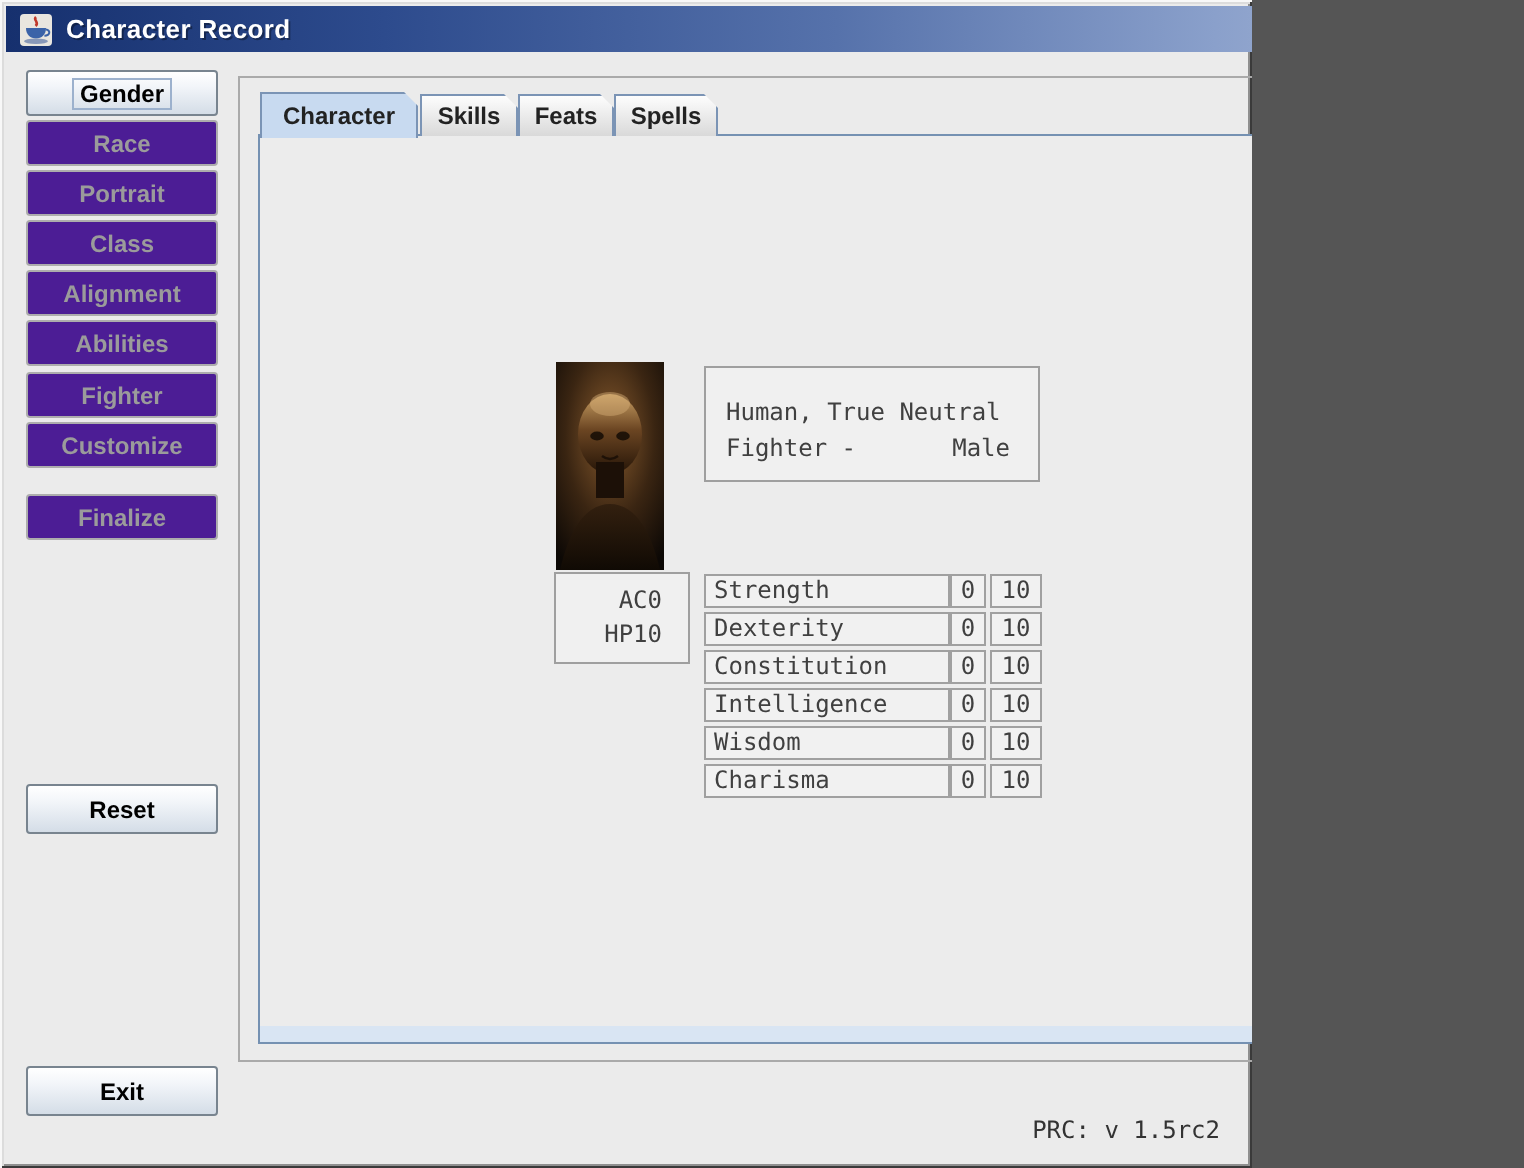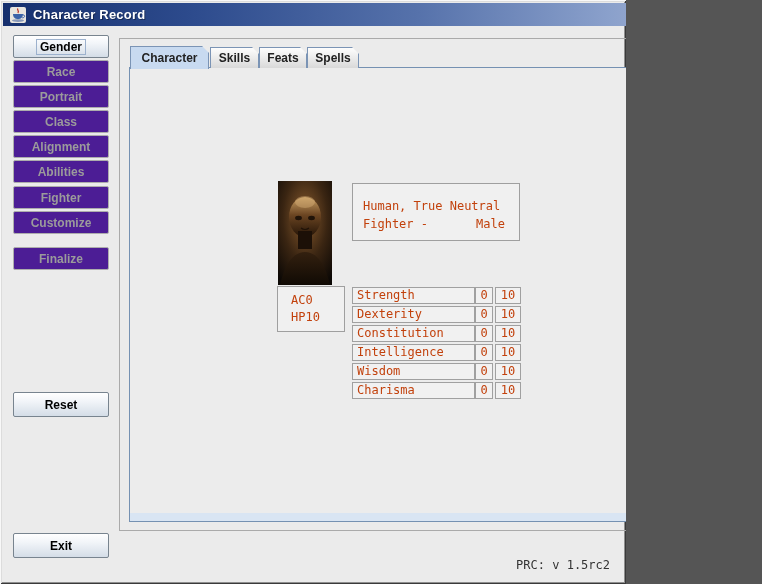--- a/index.html
+++ b/index.html
@@ -55,26 +55,26 @@
   .tab.selected{background:#c8daf0;z-index:5;}
   
   .content-panel{
     position:absolute;left:129px;top:67px;width:545px;height:453px;
     border:1px solid #7591b2;background:#ececec;
   }
   .strip-right{position:absolute;right:0;top:0;bottom:0;width:8px;background:#d9e5f3;}
   .strip-bottom{position:absolute;left:0;right:0;bottom:0;height:8px;background:#d9e5f3;}
   
   .portrait{position:absolute;left:278px;top:181px;width:54px;height:104px;}
-  .mono{font-family:"DejaVu Sans Mono", monospace;color:#c2410c;}
+  .mono{font-family:"DejaVu Sans Mono", monospace;color:#404040;}
   .achp-box{
     position:absolute;left:277px;top:286px;width:66px;height:40px;
     border:1px solid #9f9f9f;background:#f0f0f0;font-size:12px;padding-top:4px;
   }
-  .achp-row{display:flex;justify-content:flex-start;margin:1px 13px 0 13px;line-height:16px;}
+  .achp-row{display:flex;justify-content:flex-end;margin:1px 13px 0 13px;line-height:16px;}
   .info-box{
     position:absolute;left:352px;top:183px;width:168px;height:58px;
     border:1px solid #9f9f9f;background:#f0f0f0;font-size:12px;
     padding:13px 10px 0 10px;box-sizing:border-box;line-height:18px;
   }
   .info-row2{display:flex;justify-content:space-between;padding-right:4px;}
   .abl-label{
     position:absolute;left:352px;width:117px;height:15px;
     border:1px solid #a0a0a0;background:#f1f1f1;font-size:12px;line-height:15px;
     padding-left:4px;overflow:hidden;

